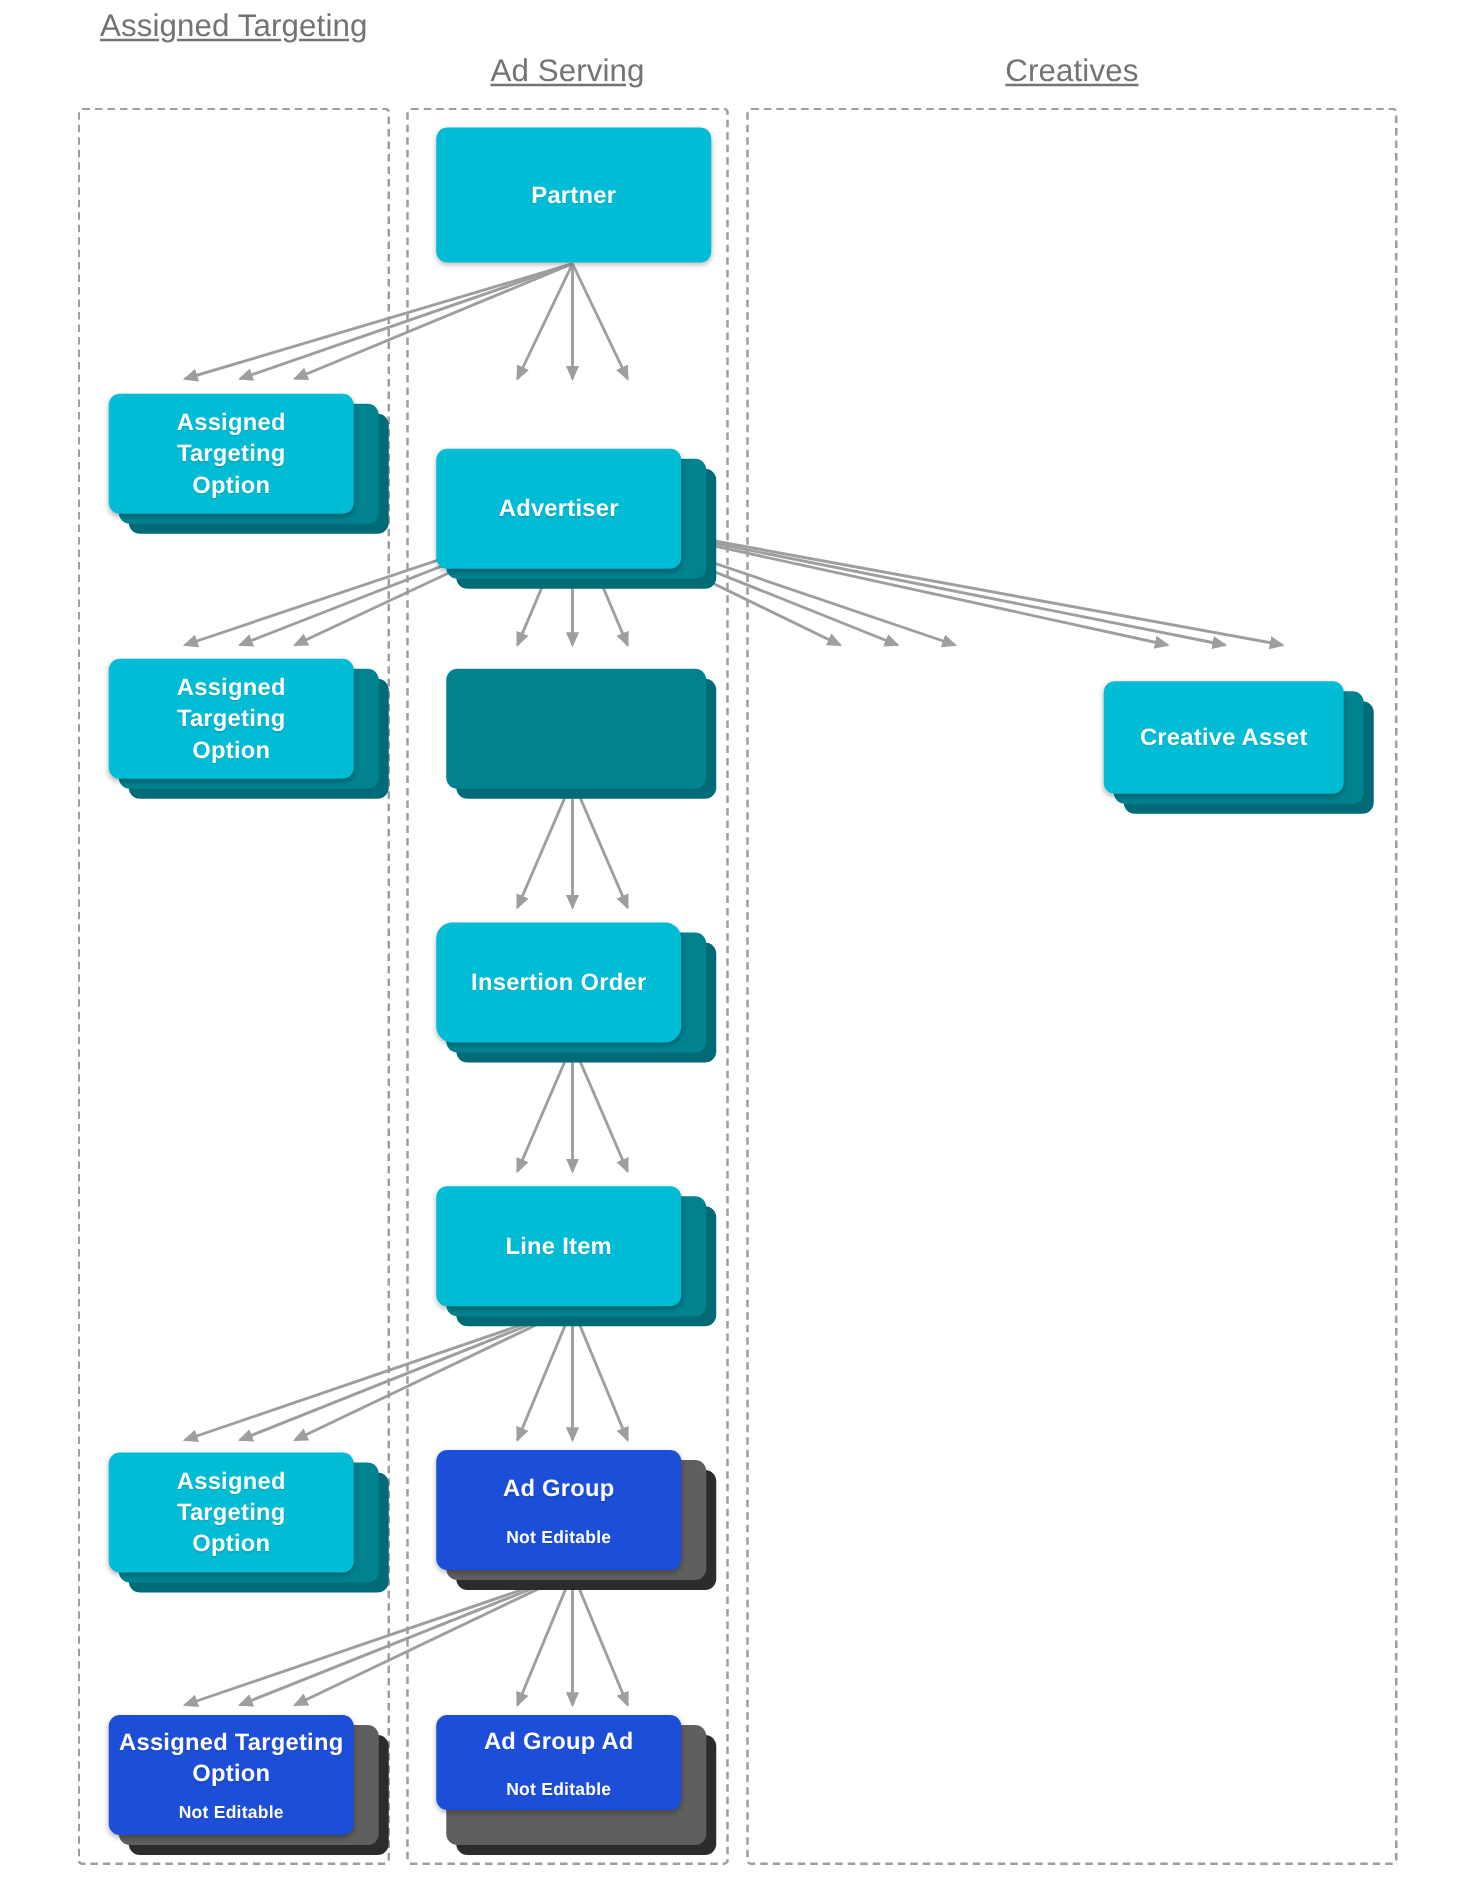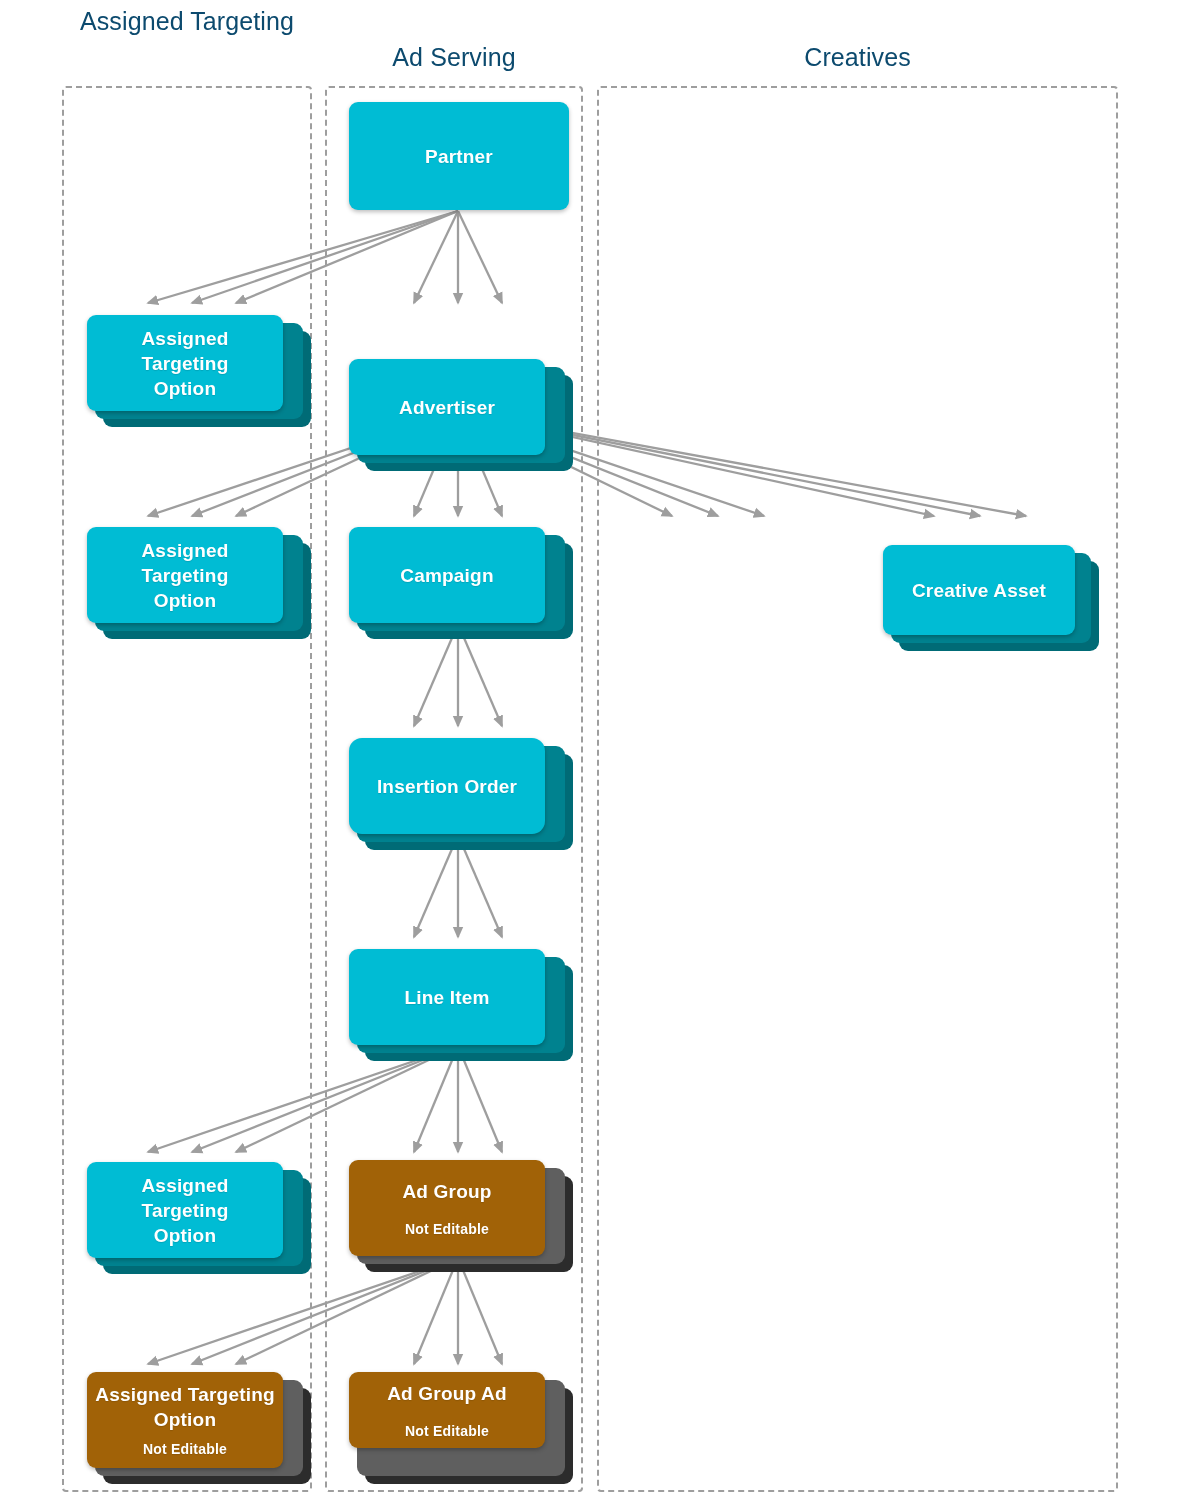--- a/index.html
+++ b/index.html
@@ -5,25 +5,26 @@
   html,body{margin:0;padding:0;background:#ffffff;}
   body{width:1184px;height:1508px;position:relative;overflow:hidden;
        font-family:"Liberation Sans",sans-serif;-webkit-font-smoothing:antialiased;}
 
   #canvas{position:absolute;left:0;top:0;width:1184px;height:1508px;}
 
   
   .col-header{
     position:absolute;
     text-align:center;
-    color:#0c4a6e;
+    color:#737373;
     font-size:25px;
     line-height:31px;
     font-weight:400;
     letter-spacing:.1px;
+    text-decoration:underline;
   }
   .col-box{
     position:absolute;
     border:2px dashed #9e9e9e;
     border-radius:4px;
     box-sizing:border-box;
     background:transparent;
   }
 
   
@@ -44,21 +45,21 @@
     flex-direction:column;
     align-items:center;
     justify-content:center;
     text-align:center;
     color:#ffffff;
     box-shadow:0 2px 4px rgba(0,0,0,.26);
   }
   .node.cyan .face{background:#00bcd4;}
   .node.cyan .l1{background:#00828f;}
   .node.cyan .l2{background:#006b76;}
-  .node.gray .face{background:#a16207;}
+  .node.gray .face{background:#1d4ed8;}
   .node.gray .l1{background:#5f5f5f;}
   .node.gray .l2{background:#2c2c2c;}
 
   .node .title{
     font-size:19px;
     font-weight:bold;
     line-height:25px;
     letter-spacing:.2px;
     text-shadow:0 1px 1px rgba(0,0,0,.12);
     padding:0 8px;
@@ -169,23 +170,20 @@
     <div class="layer l2" style="left:16px;top:16px;width:208px;height:96px;"></div>
     <div class="layer l1" style="left:8px;top:8px;width:208px;height:96px;"></div>
     <div class="face" style="width:196px;height:96px;">
       <div class="title" style="max-width:120px;">Assigned Targeting Option</div>
     </div>
   </div>
 
   <div class="node cyan" style="left:349px;top:527px;width:236px;height:116px;">
     <div class="layer l2" style="left:16px;top:16px;width:208px;height:96px;"></div>
     <div class="layer l1" style="left:8px;top:8px;width:208px;height:96px;"></div>
-    <div class="face" style="width:196px;height:96px;">
-      <div class="title">Campaign</div>
-    </div>
   </div>
 
 
   <div class="node cyan" style="left:883px;top:545px;width:228px;height:116px;">
     <div class="layer l2" style="left:16px;top:16px;width:200px;height:90px;"></div>
     <div class="layer l1" style="left:8px;top:8px;width:200px;height:90px;"></div>
     <div class="face" style="width:192px;height:90px;">
       <div class="title">Creative Asset</div>
     </div>
   </div>

